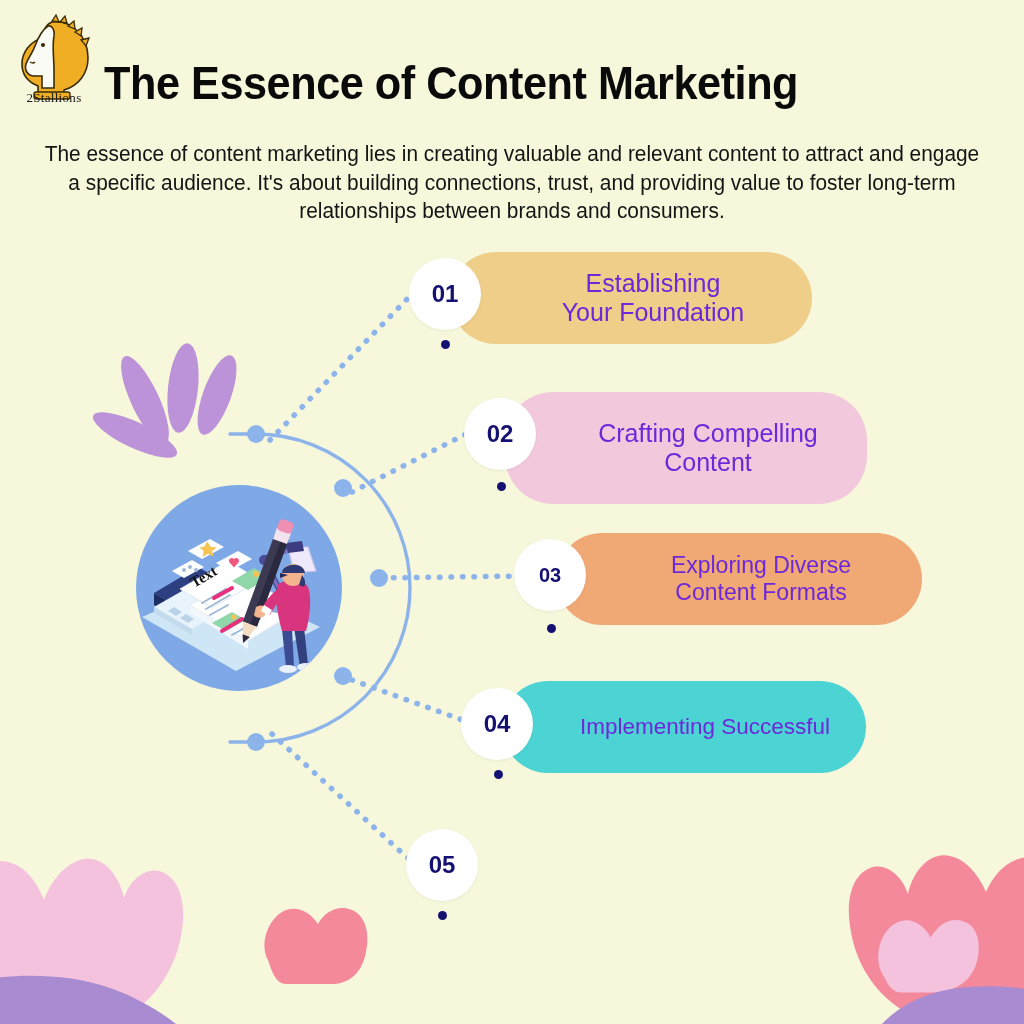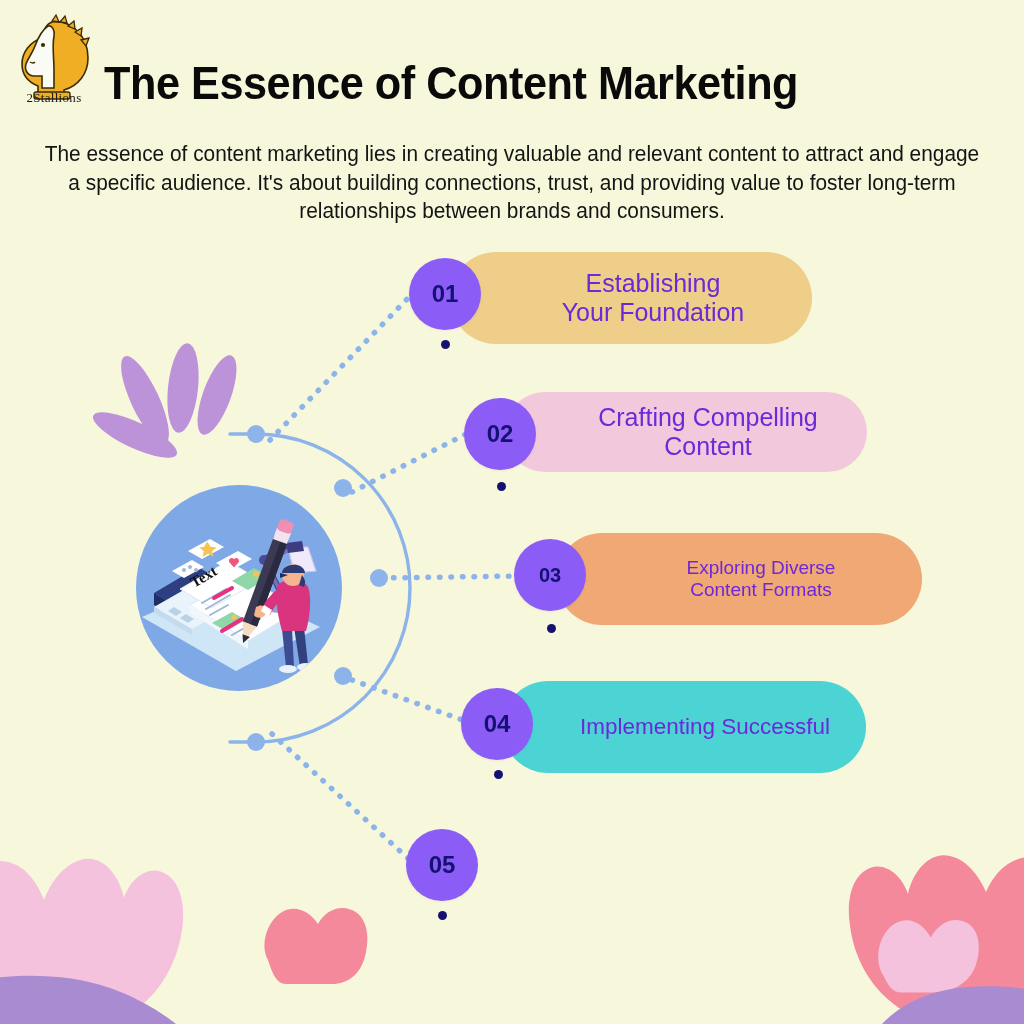--- a/index.html
+++ b/index.html
@@ -52,44 +52,44 @@
     border-radius:48px;
     display:flex; align-items:center;
   }
   .card-label {
     width:100%; text-align:center;
     color:#6d28d9; line-height:1.17;
     padding-left:58px; padding-right:14px;
   }
   .badge {
     position:absolute;
-    background:#8b5cf6; border-radius:50%;
+    background:#ffffff; border-radius:50%;
     display:flex; align-items:center; justify-content:center;
     font-weight:bold; color:#151173;
     box-shadow:0 1px 3px rgba(0,0,0,0.06);
     z-index:3;
   }
   .tail-dot {
     position:absolute; width:9px; height:9px; border-radius:50%;
     background:#151173; z-index:4;
   }
 
   
   #card-1 { left:450px; top:252px; width:362px; height:92px; background:#efce8a; }
   #card-1 .card-label { font-size:25px; }
   #badge-1 { left:409px; top:258px; width:72px; height:72px; font-size:24px; }
   #tdot-1 { left:441px; top:340px; }
 
-  #card-2 { left:505px; top:392px; width:362px; height:80px; background:#f2c8dc; }
+  #card-2 { left:505px; top:392px; width:362px; height:112px; background:#f2c8dc; }
   #card-2 .card-label { font-size:25px; }
   #badge-2 { left:464px; top:398px; width:72px; height:72px; font-size:24px; }
   #tdot-2 { left:497px; top:482px; }
 
   #card-3 { left:556px; top:533px; width:366px; height:92px; background:#f0a875; }
-  #card-3 .card-label { font-size:19px; }
+  #card-3 .card-label { font-size:23px; }
   #badge-3 { left:514px; top:539px; width:72px; height:72px; font-size:20px; }
   #tdot-3 { left:547px; top:624px; }
 
   #card-4 { left:502px; top:681px; width:364px; height:92px; background:#4cd4d4; }
   #card-4 .card-label { font-size:22.5px; padding-left:56px; }
   #badge-4 { left:461px; top:688px; width:72px; height:72px; font-size:24px; }
   #tdot-4 { left:494px; top:770px; }
 
   #card-5 { left:447px; top:822px; width:362px; height:92px; background:#f0c2d8; }
   #card-5 .card-label { font-size:25px; }

